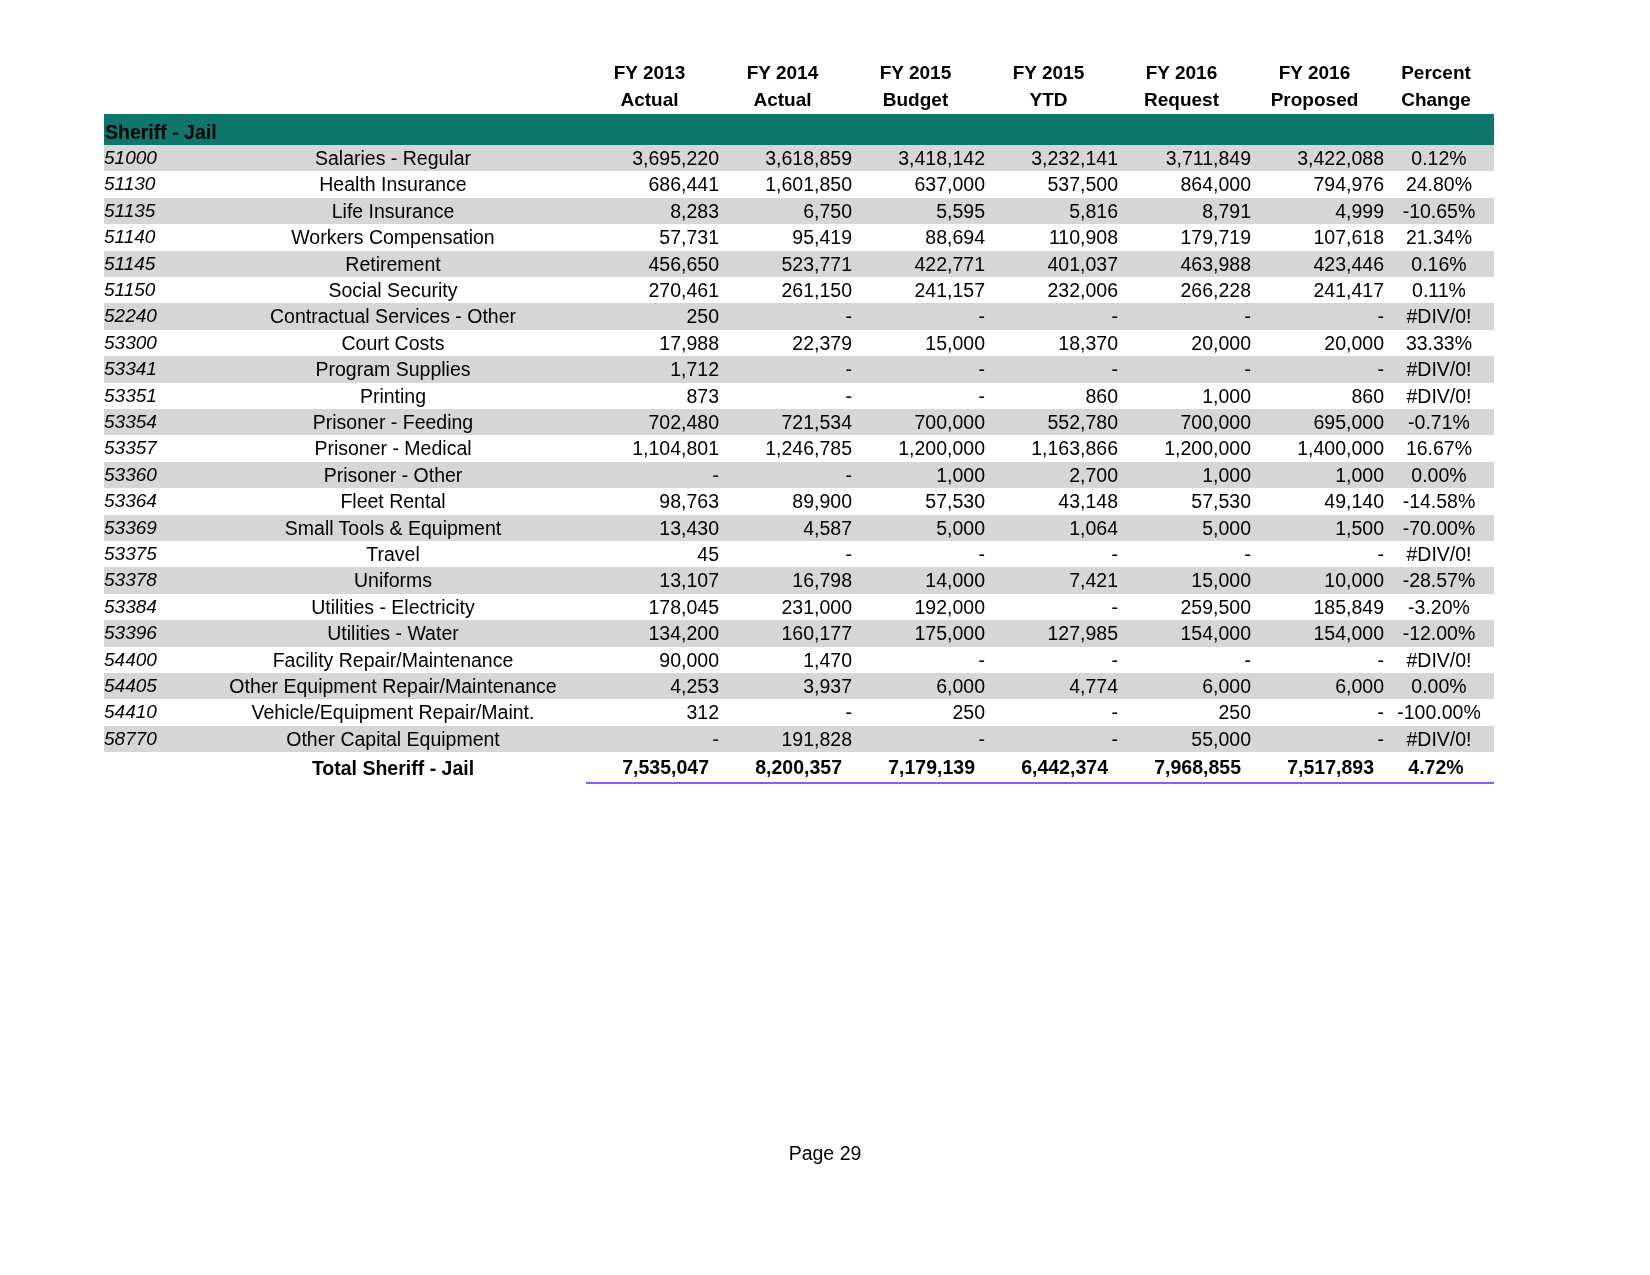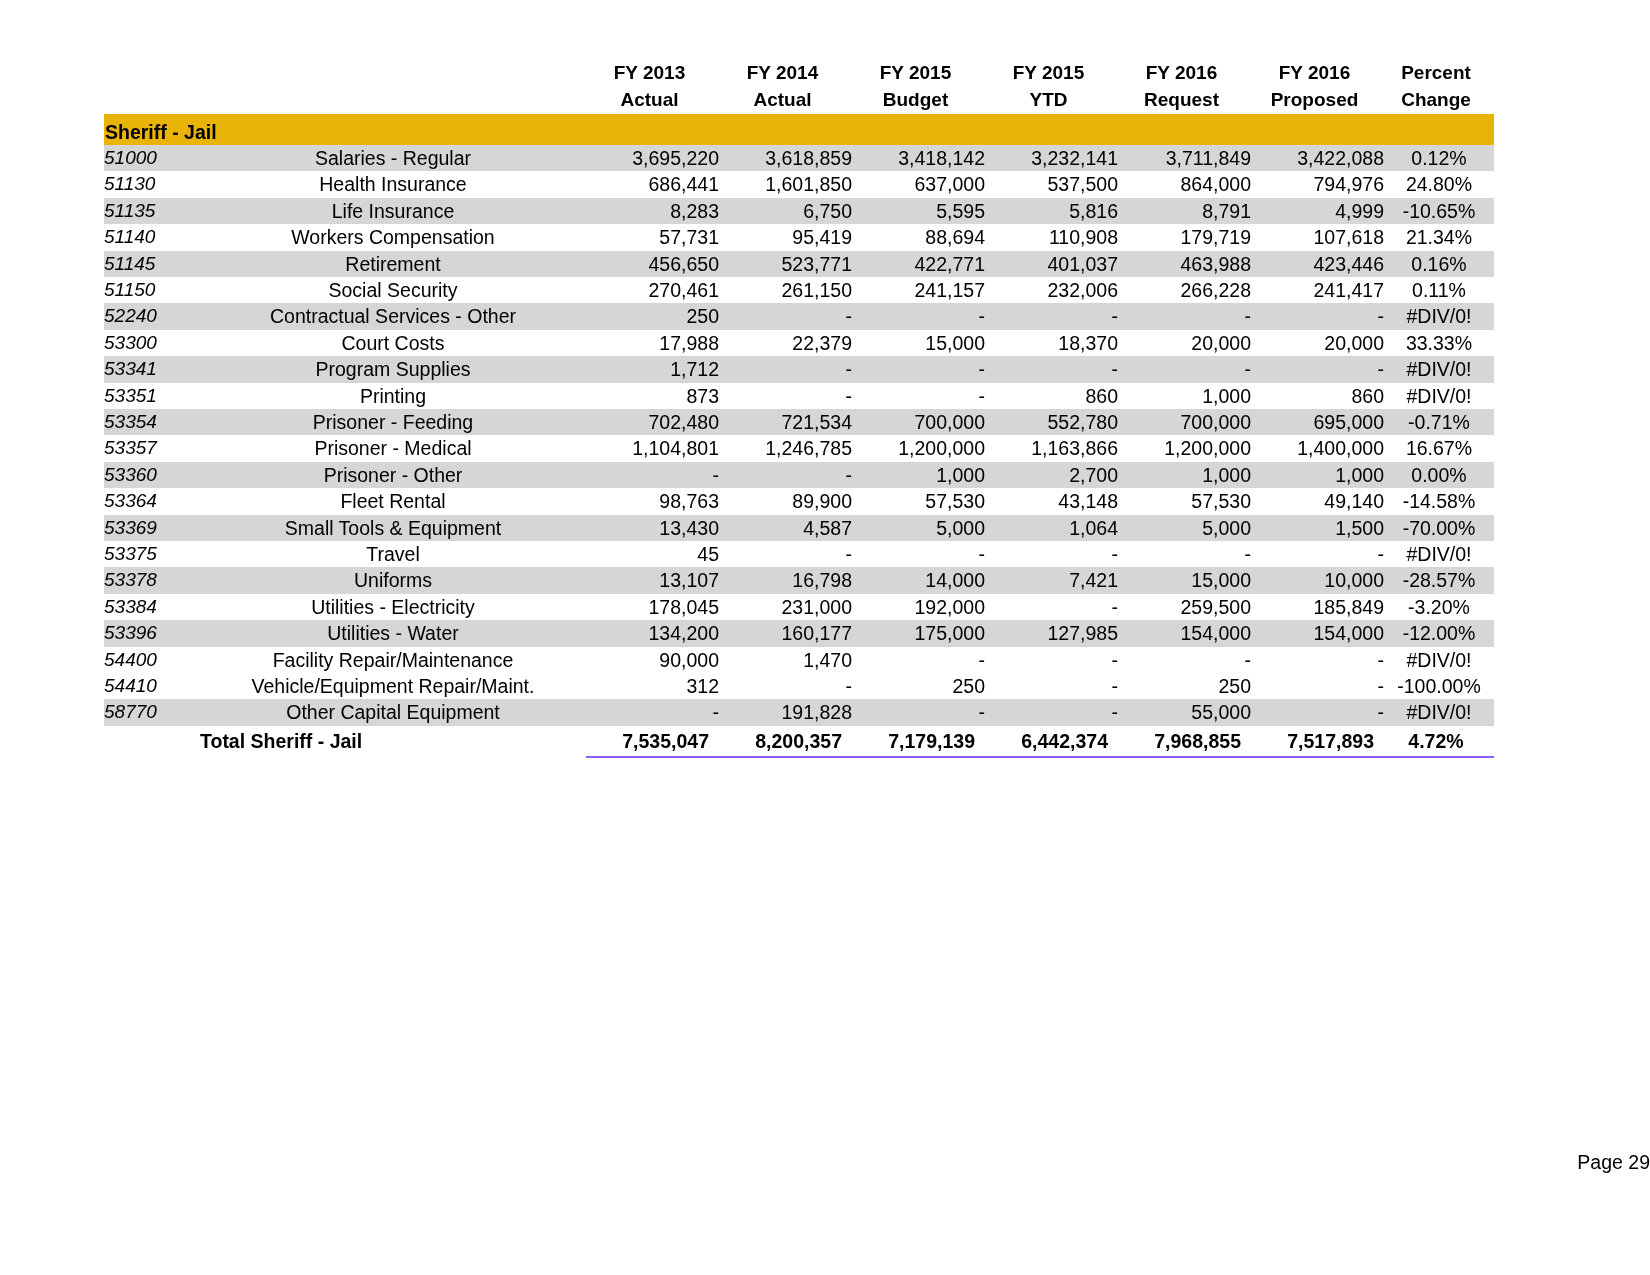--- a/index.html
+++ b/index.html
@@ -45,21 +45,21 @@
     white-space: nowrap;
   }
   thead th .hl2 { display: block; }
   thead th.blank-head { background: transparent; }
 
   tbody tr.section-head td {
     font-weight: bold;
     font-size: 19.5px;
     padding-top: 7px;
     padding-bottom: 1px;
-    background: #eab308;
+    background: #0f766e;
   }
   tbody tr.data td {
     height: 26.4px;
     line-height: 26.4px;
     padding: 0;
     vertical-align: middle;
     white-space: nowrap;
   }
   tbody tr.shaded td { background: #d6d6d6; }
   tbody tr.plain td  { background: #ffffff; }
@@ -93,32 +93,31 @@
     white-space: nowrap;
   }
   tbody tr.total td.num,
   tbody tr.total td.pct {
     border-bottom: 2px solid #8b5cf6;
   }
   tbody tr.total td.num  { padding-right: 10px; }
   tbody tr.total td.pct  { padding-right: 6px; }
   tbody tr.total td.code { border-bottom: none; }
   tbody tr.total td.desc {
-    text-align: left;
+    text-align: center;
     padding-left: 0px;
   }
 
   .footer {
     position: absolute;
     left: 0;
     top: 1142px;
     width: 1650px;
-    text-align: right;
+    text-align: center;
     font-size: 19.5px;
-    margin-top: 9px;
   }
 </style>
 </head>
 <body>
 
 <div class="page">
 
   <table class="budget">
     <colgroup>
       <col class="c-code">
@@ -382,20 +381,31 @@
           <td class="code">54400</td>
           <td class="desc">Facility Repair/Maintenance</td>
           <td class="num">90,000</td>
           <td class="num">1,470</td>
           <td class="num">-</td>
           <td class="num">-</td>
           <td class="num">-</td>
           <td class="num">-</td>
           <td class="pct">#DIV/0!</td>
         </tr>
+        <tr class="data shaded">
+          <td class="code">54405</td>
+          <td class="desc">Other Equipment Repair/Maintenance</td>
+          <td class="num">4,253</td>
+          <td class="num">3,937</td>
+          <td class="num">6,000</td>
+          <td class="num">4,774</td>
+          <td class="num">6,000</td>
+          <td class="num">6,000</td>
+          <td class="pct">0.00%</td>
+        </tr>
         <tr class="data plain">
           <td class="code">54410</td>
           <td class="desc">Vehicle/Equipment Repair/Maint.</td>
           <td class="num">312</td>
           <td class="num">-</td>
           <td class="num">250</td>
           <td class="num">-</td>
           <td class="num">250</td>
           <td class="num">-</td>
           <td class="pct">-100.00%</td>

